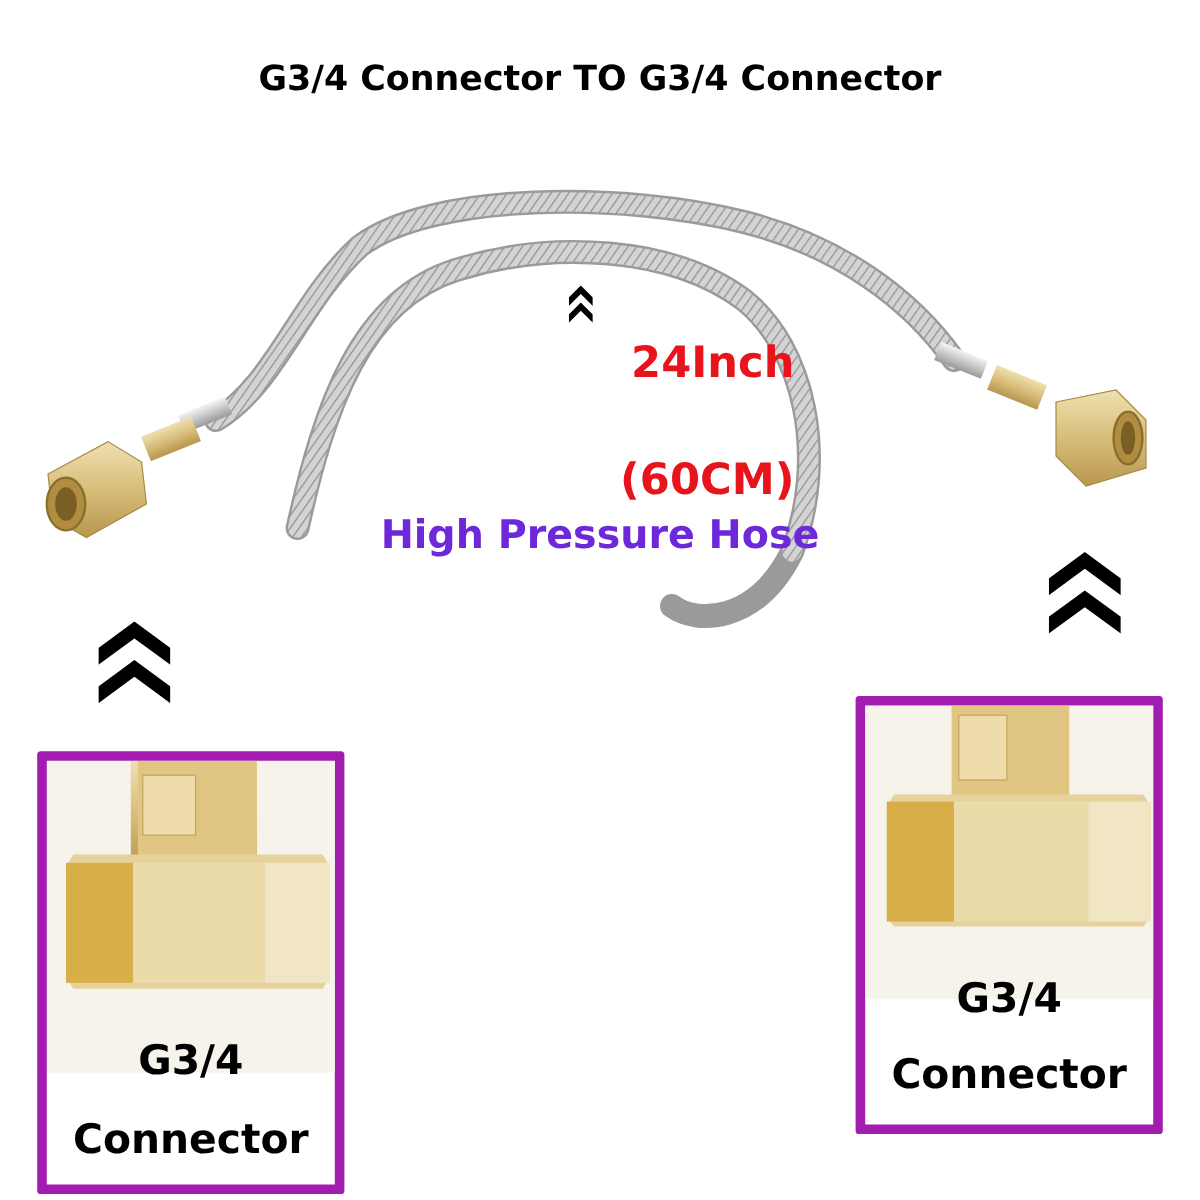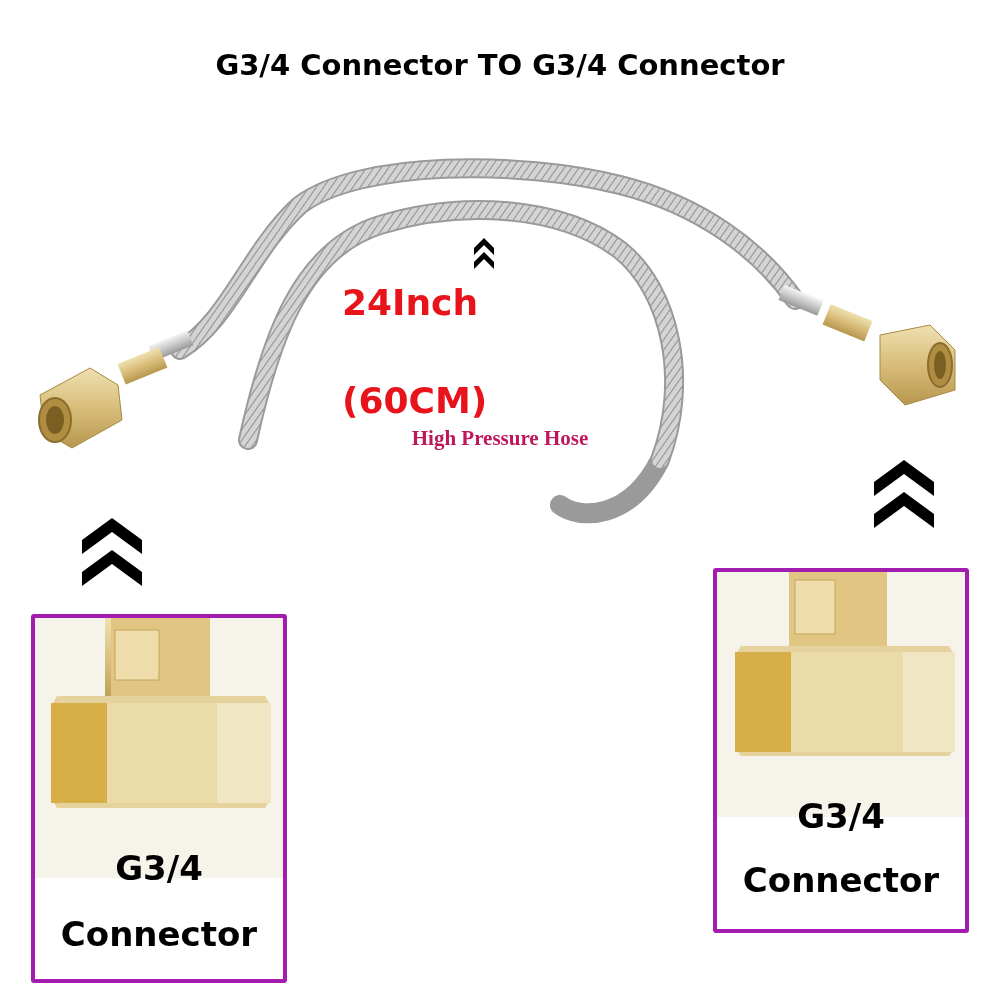--- a/index.html
+++ b/index.html
@@ -7,33 +7,34 @@
     width: 1000px; height: 1000px; overflow: hidden;
     background: #ffffff; position: relative;
     font-family: "DejaVu Sans", sans-serif;
   }
   .abs { position: absolute; }
   .title {
     left: 0; top: 48px; width: 1000px; text-align: center;
     font-size: 29px; font-weight: bold; color: #000; letter-spacing: 0px;
   }
   .len1, .len2 {
-    left: 342px; width: 300px; text-align: left;
+    left: 362px; width: 300px; text-align: right;
     font-size: 36px; font-weight: bold; color: #e8141b;
   }
   .len1 { top: 282px; }
   .len2 { top: 360px; margin-top: 20px; }
   .hosetxt {
     left: 300px; width: 400px; text-align: center; top: 426px;
-    font-size: 21px; font-weight: bold; color: #be185d; font-family: Liberation Serif, serif;
+    font-size: 33px; font-weight: bold; color: #6d28d9;
   }
   .chev { display: block; }
   .box {
-    border: 4px solid #a21caf; border-radius: 3px; background: #fff; overflow: hidden;
+    border: 8px solid #a21caf; border-radius: 3px; background: #fff; overflow: hidden;
     box-sizing: border-box;
+    margin-top: 12px;
   }
   .box .lbl {
     position: absolute; left: 0; width: 100%; text-align: center;
     font-size: 34px; font-weight: bold; color: #000;
   }
   svg.scene { position: absolute; left: 0; top: 0; }
 </style>
 </head>
 <body>
 

